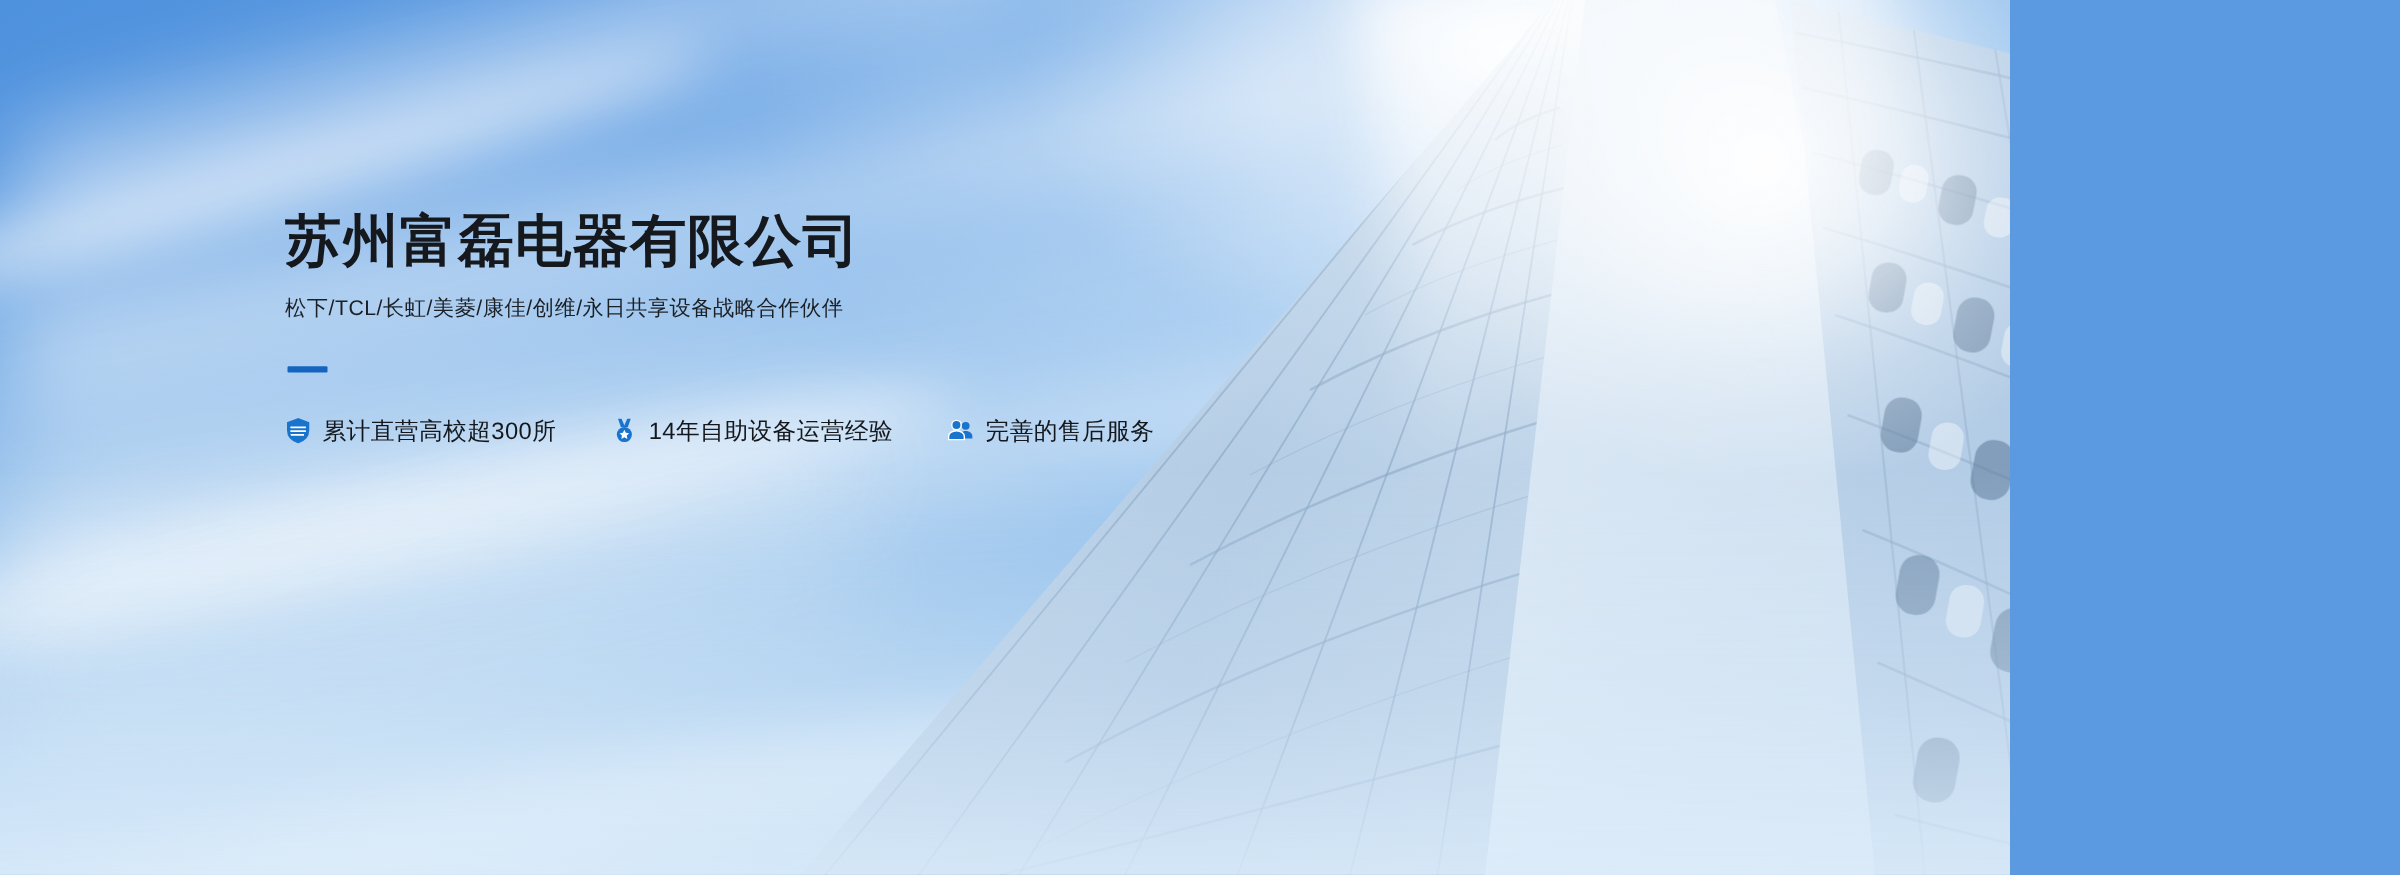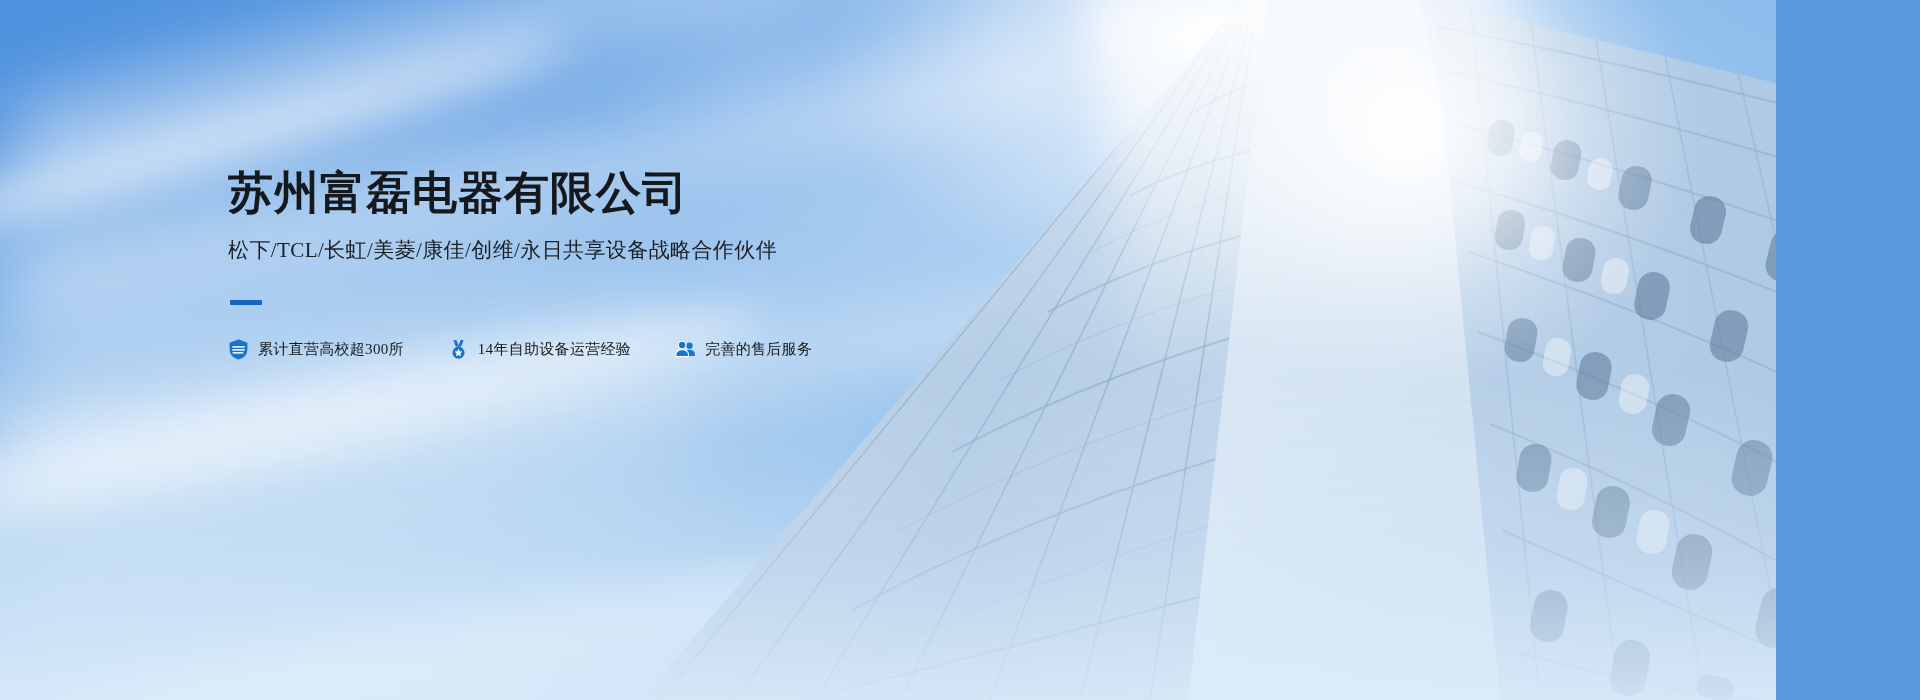--- a/index.html
+++ b/index.html
@@ -2,21 +2,21 @@
 <html lang="zh"><head>
 <meta charset="utf-8">
 <title>Hero Banner</title>
 <style>
   html,body{margin:0;padding:0;}
   body{
     width:1920px;height:700px;overflow:hidden;
     font-family:"Liberation Sans","DejaVu Sans",sans-serif;
     background:#5b9ae0;
   }
-  #stage{position:relative;width:1776px;height:700px;overflow:hidden;font-family:Liberation Serif, serif;}
+  #stage{position:relative;width:1608px;height:700px;overflow:hidden;}
 
   
   .sky{position:absolute;inset:0;
     background:
       radial-gradient(ellipse 900px 620px at 1210px 40px, rgba(255,255,255,.95) 0%, rgba(255,255,255,.55) 22%, rgba(255,255,255,.18) 44%, rgba(255,255,255,0) 68%),
       radial-gradient(ellipse 1500px 900px at 300px 720px, #bcd9f2 0%, #a7ccee 30%, rgba(167,204,238,0) 70%),
       linear-gradient(150deg, #4e91dd 0%, #5d9ce2 24%, #76afe8 48%, #96c3ee 70%, #b6d6f3 88%, #c8e1f7 100%);
   }
   
   .cl{position:absolute;border-radius:50%;filter:blur(22px);background:rgba(255,255,255,.55);}
@@ -65,28 +65,28 @@
   .sunstreak{position:absolute;left:1120px;top:-40px;width:420px;height:520px;
     background:linear-gradient(160deg, rgba(255,255,255,.9), rgba(255,255,255,0) 62%);
     filter:blur(26px);transform:rotate(-8deg);}
 
   
   #content{position:absolute;left:228px;top:168px;width:820px;}
   #page-title{
     margin:0;font-size:45px;line-height:1.12;font-weight:700;color:#15181c;
     letter-spacing:1px;
   }
-  .sub{margin:0;font-size:21px;line-height:1.78;color:#1b2026;letter-spacing:.4px;font-weight:400;}
+  .sub{margin:0;font-size:17px;line-height:1.78;color:#1b2026;letter-spacing:.4px;font-weight:400;}
   #subtitle-block{margin-top:14px;}
   #divider{width:32px;height:5px;background:#1565c0;margin:30px 0 0 2px;border-radius:1px;}
 
   #badges{display:flex;align-items:center;gap:44px;margin-top:34px;}
   .badge{display:flex;align-items:center;gap:9px;}
   .badge .bi{width:21px;height:21px;display:block;flex:0 0 auto;}
-  .badge .bl{font-size:15px;color:#14181d;letter-spacing:.3px;white-space:nowrap;}
+  .badge .bl{font-size:19px;color:#14181d;letter-spacing:.3px;white-space:nowrap;}
 </style>
 </head>
 <body>
 
 <div id="stage">
 
   <div class="sky"></div>
 
   <div>
     <div class="cl" style="left:-180px;top:118px;width:760px;height:54px;transform:rotate(-16deg);"></div>

